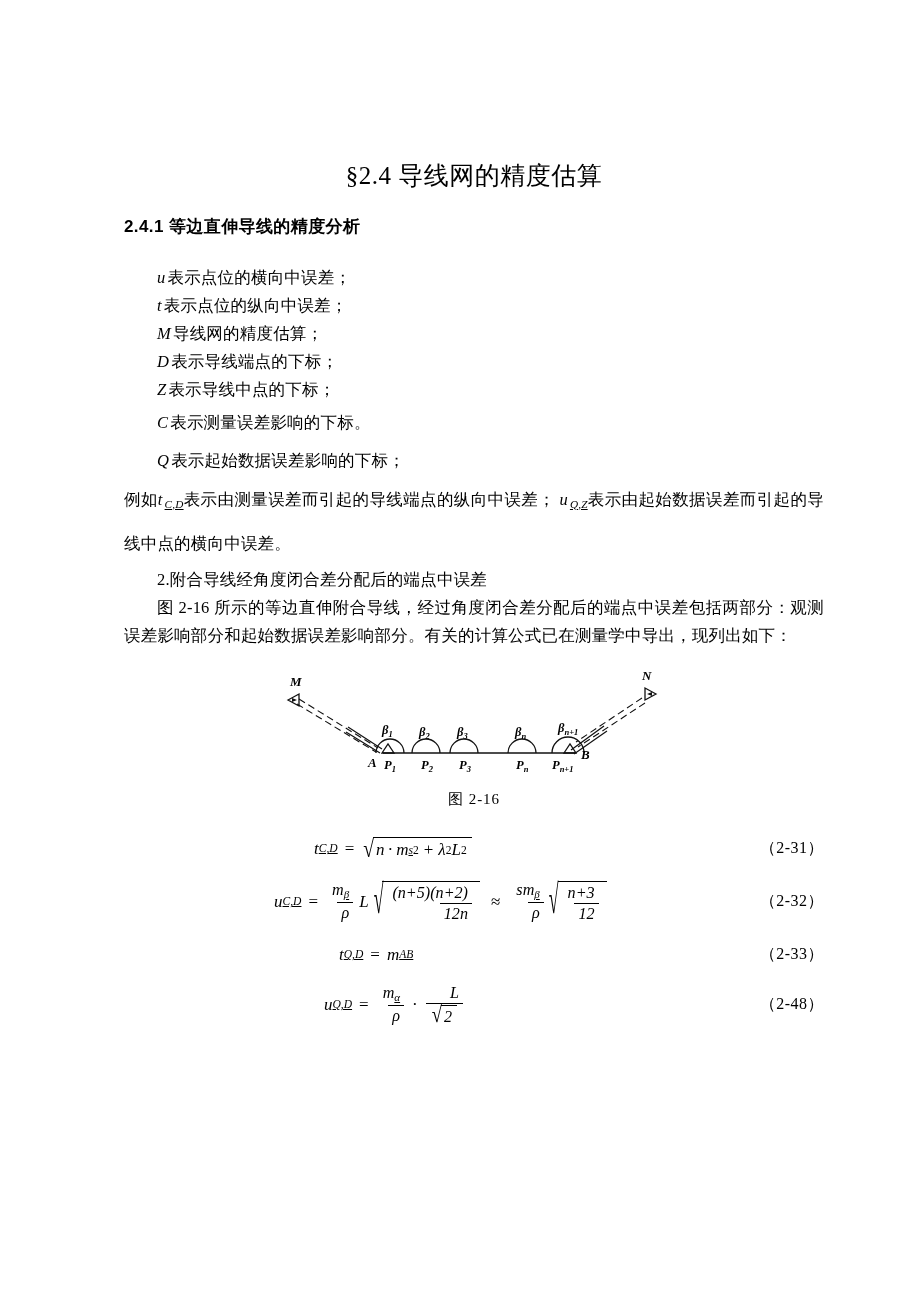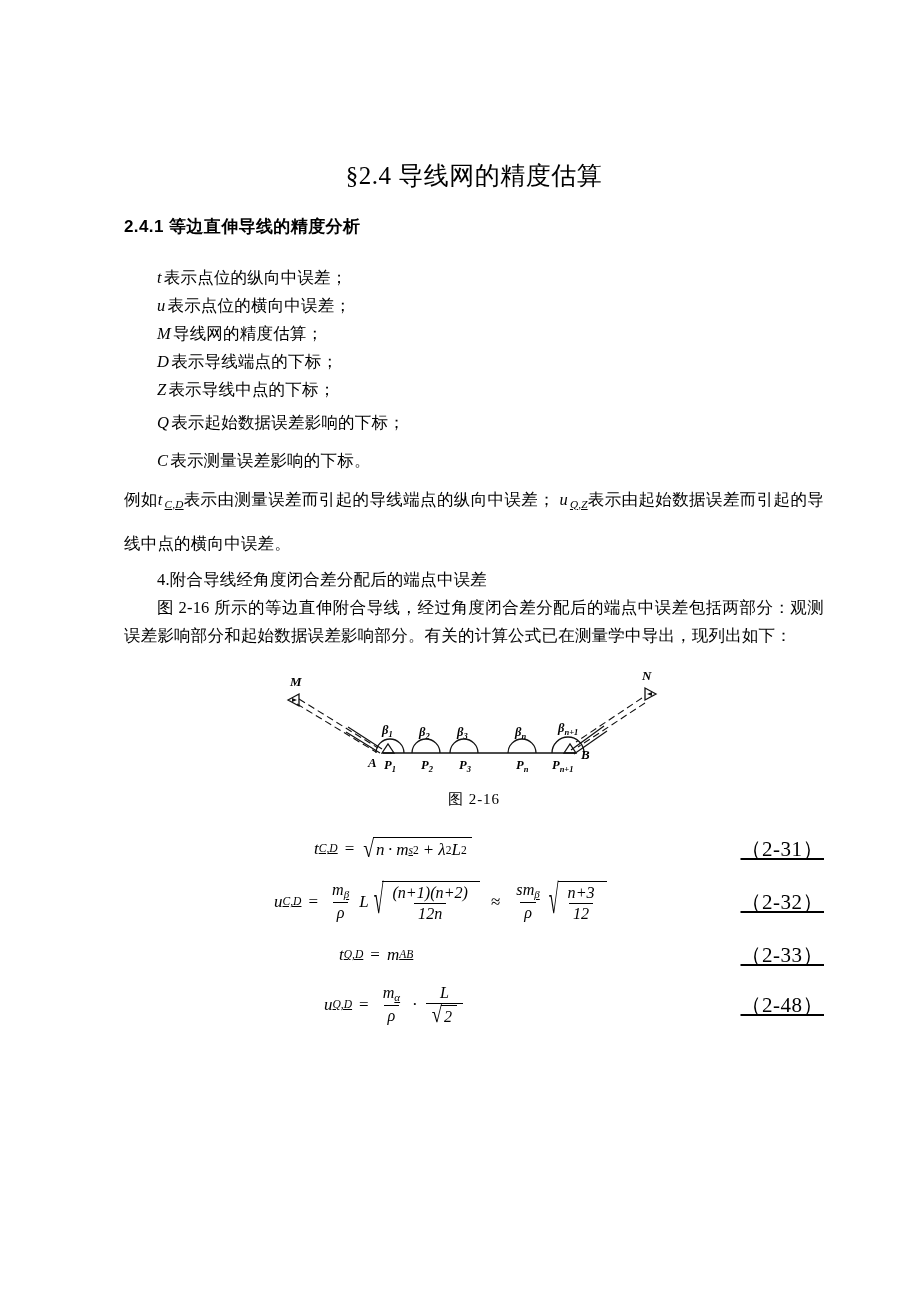--- a/index.html
+++ b/index.html
@@ -116,31 +116,30 @@
     margin-left: 190px;
     font-size: 17px;
     font-family: "Liberation Serif", "DejaVu Serif", serif;
     display: flex;
     align-items: center;
     white-space: nowrap;
   }
   .eq-num {
     position: absolute;
     right: 0;
-    font-size: 21px;
+    font-size: 16px;
     letter-spacing: 0.5px;
-    text-decoration: underline;
   }
 
   
   .it { font-style: italic; }
   .frac {
     display: inline-flex;
     flex-direction: column;
-    align-items: center;
+    align-items: flex-end;
     vertical-align: middle;
     margin: 0 3px;
     line-height: 1.12;
   }
   .frac > .num { padding: 0 4px 1px 4px; font-size: 0.95em; }
   .frac > .den { padding: 1px 4px 0 4px; border-top: 1px solid #000; font-size: 0.95em; }
 
   .sqrt {
     display: inline-flex;
     align-items: stretch;
@@ -171,32 +170,32 @@
 
 <div class="page">
 <div class="content">
 
   <h1 class="doc-title">§2.4 导线网的精度估算</h1>
 
   <h2 class="sec-head">2.4.1 等边直伸导线的精度分析</h2>
 
 
   <ul class="symlist">
+    <li><span class="mvar">u</span><span>表示点位的横向中误差；</span></li>
     <li><span class="mvar">t</span><span>表示点位的纵向中误差；</span></li>
-    <li><span class="mvar">u</span><span>表示点位的横向中误差；</span></li>
     <li><span class="mvar">M</span><span>导线网的精度估算；</span></li>
     <li><span class="mvar">D</span><span>表示导线端点的下标；</span></li>
     <li><span class="mvar">Z</span><span>表示导线中点的下标；</span></li>
+    <li class="loose"><span class="mvar">C</span><span>表示测量误差影响的下标。</span></li>
     <li class="loose"><span class="mvar">Q</span><span>表示起始数据误差影响的下标；</span></li>
-    <li class="loose"><span class="mvar">C</span><span>表示测量误差影响的下标。</span></li>
   </ul>
 
   <p class="body spaced"><span>例如</span><span class="mvar">t</span><span class="sub">C,D</span><span>表示由测量误差而引起的导线端点的纵向中误差；</span>&nbsp;<span class="mvar">u</span><span class="sub">Q,Z</span><span>表示由起始数据误差而引起的导线中点的横向中误差。</span></p>
 
-  <p class="body indent" style="margin-top:2px">4.附合导线经角度闭合差分配后的端点中误差</p>
+  <p class="body indent" style="margin-top:2px">2.附合导线经角度闭合差分配后的端点中误差</p>
 
   <p class="body indent">图 2-16 所示的等边直伸附合导线，经过角度闭合差分配后的端点中误差包括两部分：观测误差影响部分和起始数据误差影响部分。有关的计算公式已在测量学中导出，现列出如下：</p>
 
   <div class="figure-wrap">
     <svg width="420" height="120" viewBox="0 0 420 120">
       <defs>
         <g id="tri-marker">
           <path d="M 0,0 L 9,-4.5 L 9,4.5 Z" fill="none" stroke="#000" stroke-width="1.2"></path>
         </g>
       </defs>
@@ -285,21 +284,21 @@
         <span class="eqsign">=</span>
         <span class="frac">
           <span class="num"><span class="it">m</span><span class="sub">β</span></span>
           <span class="den it">ρ</span>
         </span>
         <span class="it" style="margin:0 3px">L</span>
         <span class="sqrt tall">
           <span class="radical">√</span>
           <span class="radicand">
             <span class="frac">
-              <span class="num it">(n+1)(n+2)</span>
+              <span class="num it">(n+5)(n+2)</span>
               <span class="den it">12n</span>
             </span>
           </span>
         </span>
         <span class="op" style="margin:0 9px">≈</span>
         <span class="frac">
           <span class="num"><span class="it">s</span><span class="it">m</span><span class="sub">β</span></span>
           <span class="den it">ρ</span>
         </span>
         <span class="sqrt tall">

